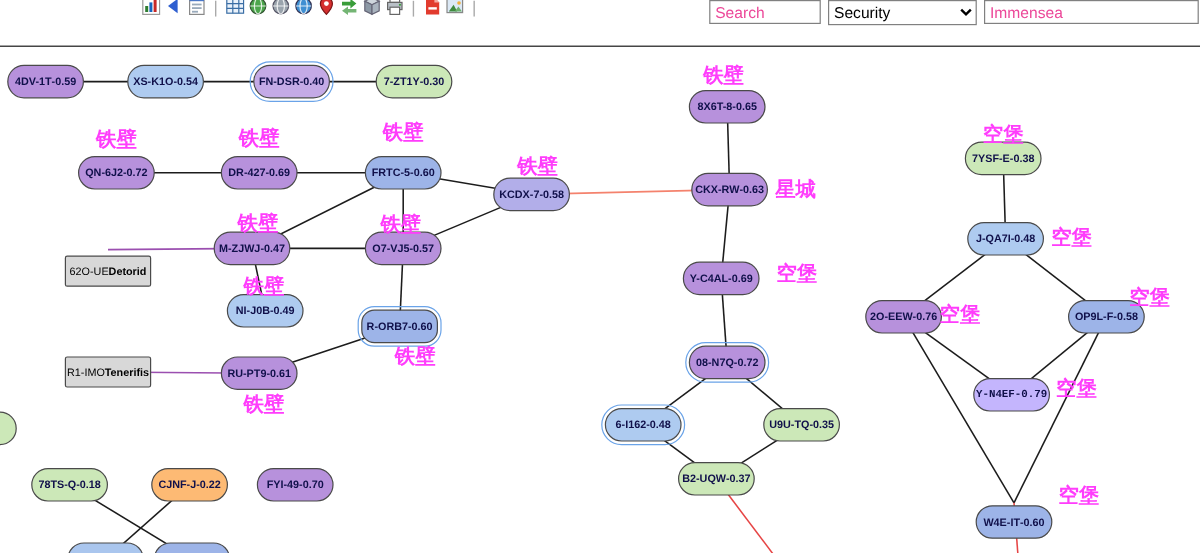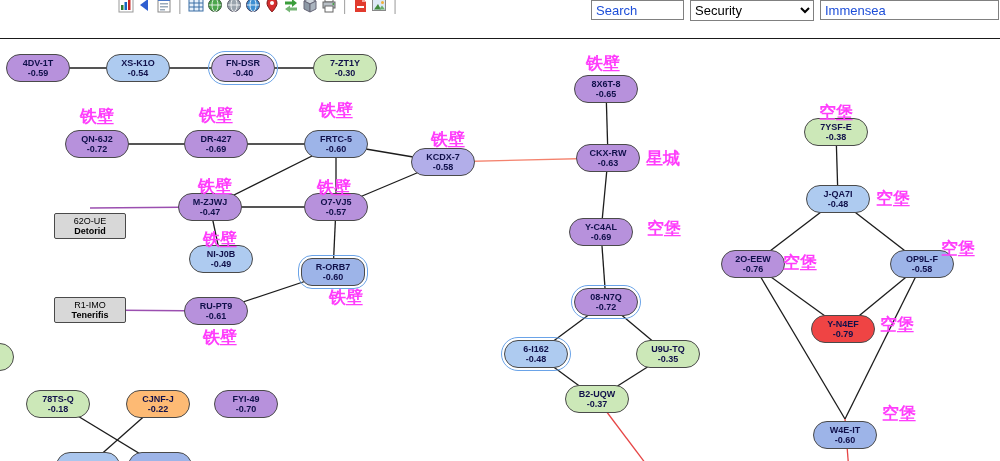--- a/index.html
+++ b/index.html
@@ -8,30 +8,30 @@
   
   .toolbar{position:absolute;top:0;left:0;width:1000px;height:39px;background:#fff;
            border-bottom:1px solid #1a1a1a;z-index:10;box-sizing:border-box;}
   .tb-icons{position:absolute;left:118px;top:0;height:18px;display:flex;align-items:flex-start;
             gap:3px;overflow:hidden;}
   .tb-icon{display:inline-block;margin-top:-3px;cursor:pointer;}
   .tb-icon svg{display:block;}
   .tb-sep{color:#aaa;font-size:14px;line-height:16px;margin:0 3px;margin-top:-2px;}
   .tb-field{position:absolute;top:0;height:20px;box-sizing:border-box;border:1px solid #808080;
             background:#fff;font-size:13px;font-family:"Liberation Sans",sans-serif;
-            padding:0 4px;color:#1d4ed8;}
+            padding:0 4px;color:#ec4899;}
   .search-field{left:591px;width:93px;}
   .tb-select{position:absolute;top:0;left:690px;width:124px;height:21px;font-size:13px;
              font-family:"Liberation Sans",sans-serif;background:#fff;border:1px solid #808080;}
   .region-field{left:820px;width:179px;}
   
   .map{position:absolute;inset:0;z-index:1;}
   #edge-layer{position:absolute;top:0;left:0;z-index:1;}
   .node{position:absolute;box-sizing:border-box;border:1px solid #4a4a4a;border-radius:14px;
-        display:flex;flex-direction:column;justify-content:center;align-items:center;
+        display:flex;flex-direction:row;justify-content:center;align-items:center;
         line-height:1.15;z-index:2;cursor:pointer;}
   .node .n-name,.node .n-sec{font-size:9px;font-weight:bold;color:#10104a;white-space:nowrap;}
   .node.selected{outline:1px solid #6aa3e8;outline-offset:2px;}
   .node.region{border-radius:2px;}
   .node.region .n-name{font-weight:400;color:#000;}
   .node.region .n-region{font-size:9px;font-weight:bold;color:#000;white-space:nowrap;}
   .map-label{position:absolute;transform:translate(-50%,-50%);color:#ff3dfc;font-size:17px;
              font-weight:bold;z-index:3;white-space:nowrap;
              font-family:"DejaVu Sans","Liberation Sans",sans-serif;}
 </style>
@@ -281,21 +281,21 @@
           <div class="n-sec">-0.48</div>
         </div>
         <div class="node system" style="left: 721px; top: 250px; width: 64px; height: 28px; background: rgb(183, 145, 220);">
           <div class="n-name">2O-EEW</div>
           <div class="n-sec">-0.76</div>
         </div>
         <div class="node system" style="left: 890px; top: 250px; width: 64px; height: 28px; background: rgb(157, 180, 232);">
           <div class="n-name">OP9L-F</div>
           <div class="n-sec">-0.58</div>
         </div>
-        <div class="node system" style="left: 811px; top: 315px; width: 64px; height: 28px; background: #ef4444;">
+        <div class="node system" style="left: 811px; top: 315px; width: 64px; height: 28px; background: #c4b5fd; font-family: Liberation Mono, monospace;">
           <div class="n-name">Y-N4EF</div>
           <div class="n-sec">-0.79</div>
         </div>
         <div class="node system" style="left: 813px; top: 405px; width: 64px; height: 28px; background: rgb(157, 180, 232); margin-top: 16px;">
           <div class="n-name">W4E-IT</div>
           <div class="n-sec">-0.60</div>
         </div>
         <div class="node system" style="left: 26px; top: 390px; width: 64px; height: 28px; background: rgb(204, 232, 184);">
           <div class="n-name">78TS-Q</div>
           <div class="n-sec">-0.18</div>

